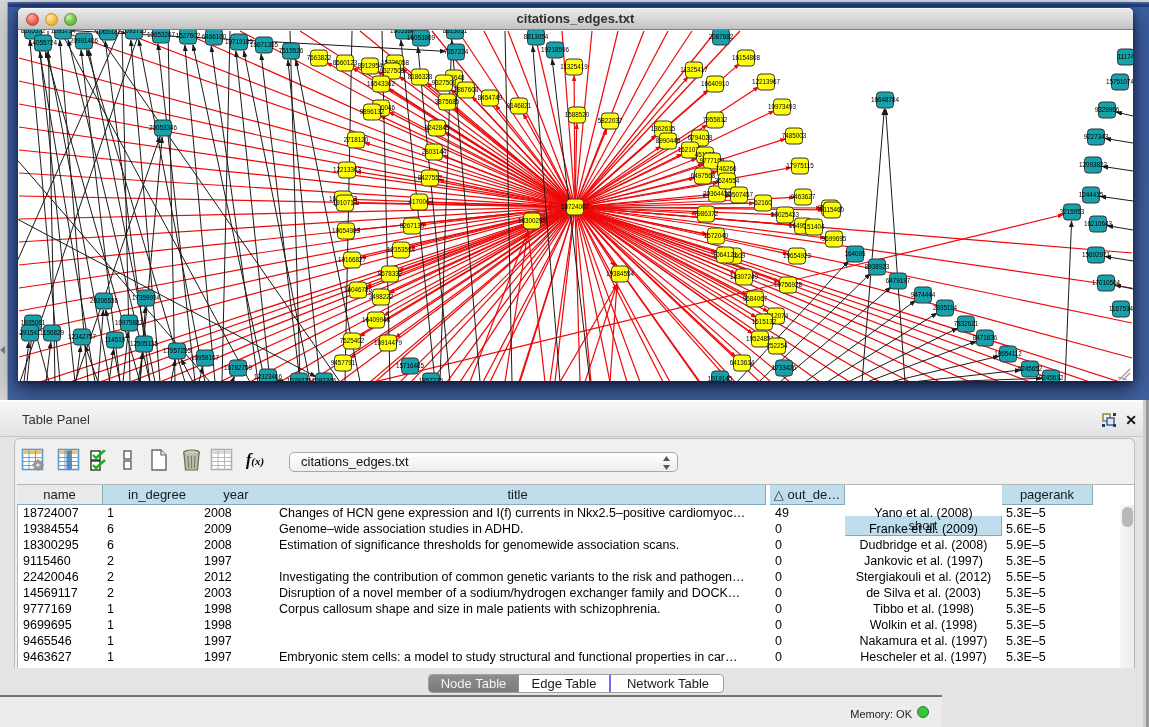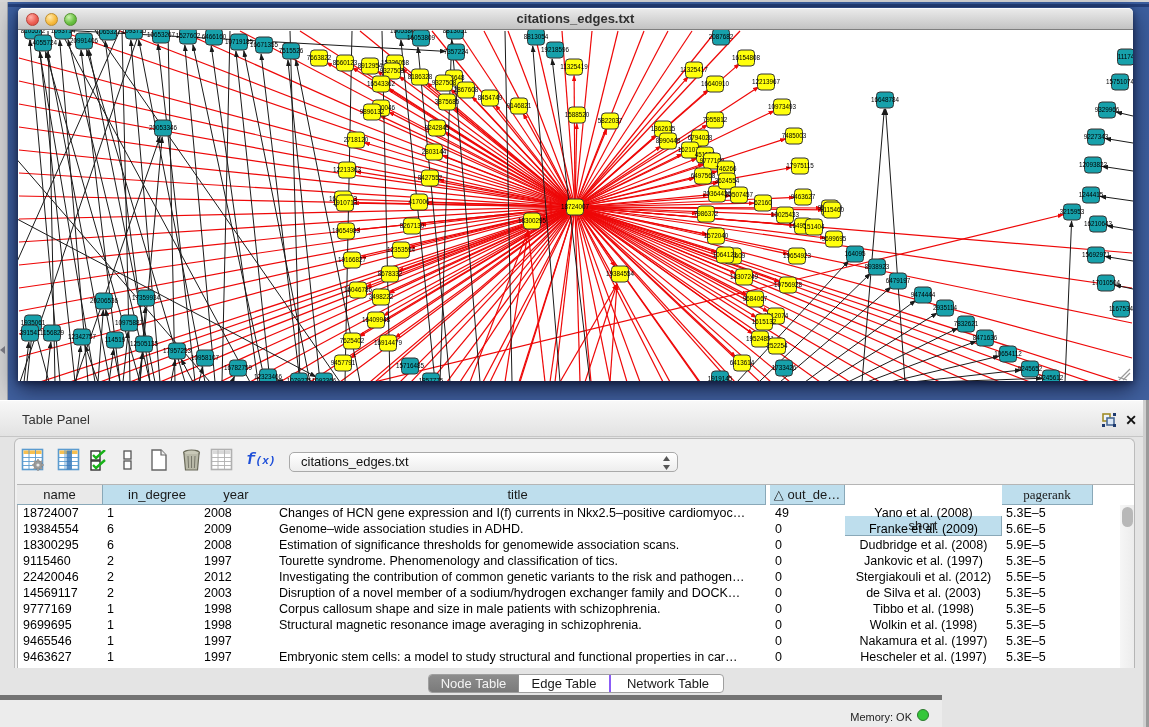--- a/index.html
+++ b/index.html
@@ -35,21 +35,21 @@
 .trow span{position:absolute;top:1px}
 .c0{left:6px}.c1{left:90px}.c2{left:187px}.c3{left:262px}.c4{left:758px}
 .c5{left:828px;width:157px;text-align:center}.c6{left:989px}
 #vscroll{position:absolute;left:1120px;top:505px;width:14px;height:163px;background:linear-gradient(90deg,#f6f6f6,#ececec)}
 #vthumb{position:absolute;left:1121.5px;top:507px;width:11px;height:20px;background:#b8b8b8;border-radius:6px}
 
 #tabs{position:absolute;left:428px;top:674px;width:296px;height:19px;border:1px solid #9f9f9f;border-radius:4px;background:#fff;overflow:hidden;font-size:13px;line-height:18px;text-align:center;color:#1a1a1a}
 #tabs .seg1{position:absolute;left:0;top:0;width:90px;height:19px;background:linear-gradient(#8d8d8d,#787878);color:#f4f4f4;border-right:1px solid #8f8f8f}
 #tabs .seg2{position:absolute;left:90px;top:0;width:92px;height:19px;border-right:2px solid #8b5cf6}
 #tabs .seg3{position:absolute;left:182px;top:0;width:114px;height:19px}
-#status{position:absolute;left:0;top:695px;width:942px;height:32px;background:#ececec;border-top:5px solid #737373}
+#status{position:absolute;left:0;top:695px;width:942px;height:32px;background:#ececec;border-top:2px solid #737373}
 #mem{position:absolute;right:30px;top:11px;font-size:11px;color:#222}
 #memdot{position:absolute;right:13px;top:9px;width:12px;height:12px;border-radius:50%;background:#35c73a;border:1px solid #2c7a2e}
 #redge{position:absolute;right:0;top:400px;width:3px;height:327px;background:#9a9a9a}
 #redge2{position:absolute;right:3px;top:400px;width:3px;height:327px;background:#cfcfcf}
 </style></head><body>
 <div id="app">
   <div id="topbar"></div>
   <div id="desk">
       <div class="topline"></div>
     </div>
@@ -699,35 +699,35 @@
       <rect x="1.5" y="1.5" width="20" height="20" fill="#fff" stroke="#b0b0b0" stroke-width="1.6"></rect>
       <rect x="2.5" y="2.5" width="18" height="3.5" fill="#d9d9d9"></rect>
       <g stroke="#b0b0b0" stroke-width="0.9">
         <line x1="8" y1="2" x2="8" y2="21.5"></line>
         <line x1="14.5" y1="2" x2="14.5" y2="21.5"></line>
         <line x1="2" y1="9.5" x2="21.5" y2="9.5"></line>
         <line x1="2" y1="13.5" x2="21.5" y2="13.5"></line>
         <line x1="2" y1="17.5" x2="21.5" y2="17.5"></line>
       </g>
     </svg>
-    <div class="ic" style="left:246px;top:451px;font-family:Liberation Mono, monospace;font-style:italic;font-size:16px;color:#1d4ed8;font-weight:bold">f<span style="font-size:11px">(x)</span></div>
+    <div class="ic" style="left:246px;top:451px;font-family:Liberation Serif, serif;font-style:italic;font-size:16px;color:#000000;font-weight:bold">f<span style="font-size:11px">(x)</span></div>
   <div id="combo">citations_edges.txt
     <svg style="position:absolute;right:6px;top:3px" width="9" height="14" viewBox="0 0 9 14">
         <path d="M4.5 0 L8 5 L1 5 Z" fill="#555"></path>
         <path d="M4.5 14 L8 9 L1 9 Z" fill="#555"></path>
       </svg>
   </div>
   <div id="tbl"></div>
   <div class="th" style="left:17px;width:86px;background:#e9e9e9;">name</div>
 <div class="th" style="left:103px;width:109px;">in_degree</div>
 <div class="th" style="left:199px;width:75px;">year</div>
 <div class="th" style="left:270px;width:496px;">title</div>
 <div class="th" style="left:770px;width:75px;">△ out_de…</div>
 <div class="th" style="left:845px;width:157px;margin-top:31px;">short</div>
-<div class="th" style="left:1002px;width:91px;font-family:Liberation Serif, serif;">pagerank</div>
+<div class="th" style="left:1002px;width:91px;">pagerank</div>
   <div class="trow" style="top:505px">
       <span class="c0">18724007</span>
       <span class="c1">1</span>
       <span class="c2">2008</span>
       <span class="c3">Changes of HCN gene expression and I(f) currents in Nkx2.5–positive cardiomyoc…</span>
       <span class="c4">49</span>
       <span class="c5">Yano et al. (2008)</span>
       <span class="c6">5.3E–5</span>
     </div>
 <div class="trow" style="top:521px">
@@ -745,21 +745,20 @@
       <span class="c2">2008</span>
       <span class="c3">Estimation of significance thresholds for genomewide association scans.</span>
       <span class="c4">0</span>
       <span class="c5">Dudbridge et al. (2008)</span>
       <span class="c6">5.9E–5</span>
     </div>
 <div class="trow" style="top:553px">
       <span class="c0">9115460</span>
       <span class="c1">2</span>
       <span class="c2">1997</span>
-      <span class="c3">Tourette syndrome. Phenomenology and classification of tics.</span>
       <span class="c4">0</span>
       <span class="c5">Jankovic et al. (1997)</span>
       <span class="c6">5.3E–5</span>
     </div>
 <div class="trow" style="top:569px">
       <span class="c0">22420046</span>
       <span class="c1">2</span>
       <span class="c2">2012</span>
       <span class="c3">Investigating the contribution of common genetic variants to the risk and pathogen…</span>
       <span class="c4">0</span>
@@ -781,21 +780,20 @@
       <span class="c2">1998</span>
       <span class="c3">Corpus callosum shape and size in male patients with schizophrenia.</span>
       <span class="c4">0</span>
       <span class="c5">Tibbo et al. (1998)</span>
       <span class="c6">5.3E–5</span>
     </div>
 <div class="trow" style="top:617px">
       <span class="c0">9699695</span>
       <span class="c1">1</span>
       <span class="c2">1998</span>
-      <span class="c3">Structural magnetic resonance image averaging in schizophrenia.</span>
       <span class="c4">0</span>
       <span class="c5">Wolkin et al. (1998)</span>
       <span class="c6">5.3E–5</span>
     </div>
 <div class="trow" style="top:633px">
       <span class="c0">9465546</span>
       <span class="c1">1</span>
       <span class="c2">1997</span>
       <span class="c4">0</span>
       <span class="c5">Nakamura et al. (1997)</span>

